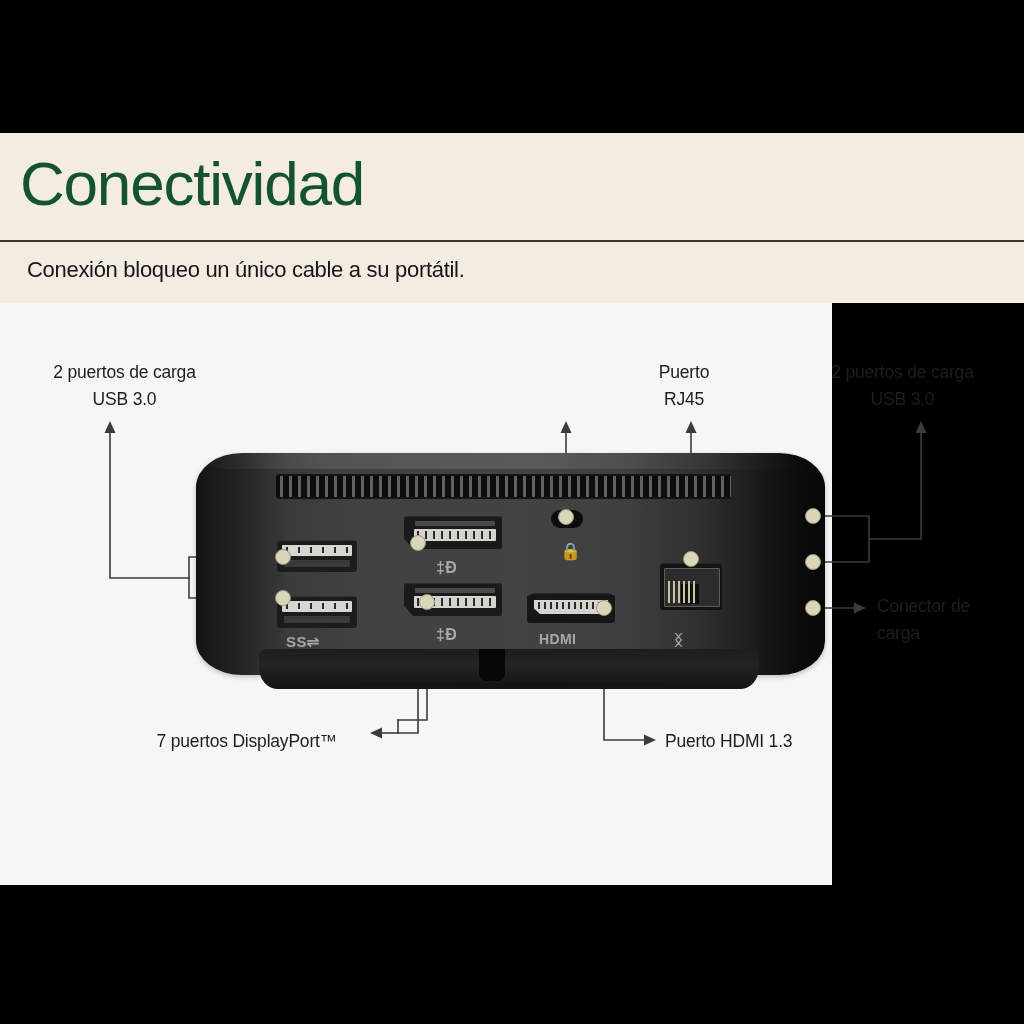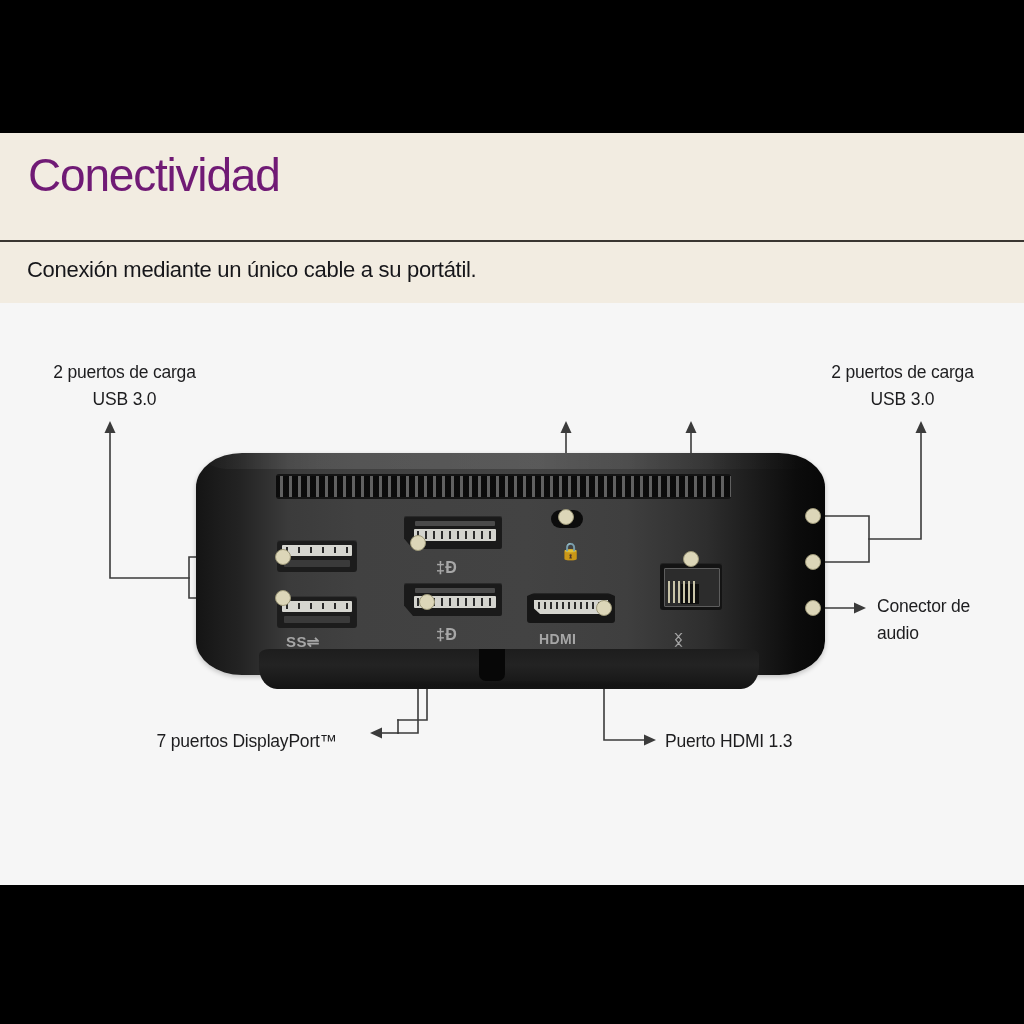--- a/index.html
+++ b/index.html
@@ -35,25 +35,25 @@
 
   
   .header {
     position: absolute;
     left: 0; top: 133px;
     width: 1024px; height: 170px;
     background: #F2ECE1;
   }
   .header-title {
     position: absolute;
-    left: 28px; top: 18px;
-    font-size: 46px;
+    left: 20px; top: 18px;
+    font-size: 62px;
     font-weight: 400;
     letter-spacing: -1.2px;
-    color: #701a75;
+    color: #14532d;
     line-height: 1.05;
     white-space: nowrap;
   }
   .header-rule {
     position: absolute;
     left: 0; top: 107px;
     width: 1024px; height: 2px;
     background: #3a3631;
   }
   .header-sub {
@@ -63,21 +63,21 @@
     font-weight: 400;
     letter-spacing: -0.3px;
     color: #16161a;
     white-space: nowrap;
   }
 
   
   .panel {
     position: absolute;
     left: 0; top: 303px;
-    width: 1024px; height: 582px;
+    width: 832px; height: 582px;
     background: #F6F6F6;
   }
 
   
   .label {
     position: absolute;
     font-size: 17.5px;
     line-height: 1.55;
     color: #1d1d1f;
     letter-spacing: -0.2px;
@@ -312,35 +312,37 @@
 <body>
 
 <div id="stage">
 
   <div class="band-top"></div>
   <div class="band-bottom"></div>
 
   <div class="header">
     <div class="header-title">Conectividad</div>
     <div class="header-rule"></div>
-    <div class="header-sub">Conexión mediante un único cable a su portátil.</div>
+    <div class="header-sub">Conexión bloqueo un único cable a su portátil.</div>
   </div>
 
   <div class="panel">
 
     <div class="label ctr" style="left:12px; top:56px; width:225px;">2 puertos de carga
 USB 3.0</div>
 
 
+    <div class="label ctr" style="left:625px; top:56px; width:118px;">Puerto
+RJ45</div>
 
     <div class="label ctr" style="left:790px; top:56px; width:225px;">2 puertos de carga
 USB 3.0</div>
 
     <div class="label lft" style="left:877px; top:290px; width:140px;">Conector de
-audio</div>
+carga</div>
 
     <div class="label rgt" style="left:95px; top:425px; width:242px;">7 puertos DisplayPort™</div>
 
     <div class="label lft" style="left:665px; top:425px; width:250px;">Puerto HDMI 1.3</div>
 
     <svg class="overlay" viewBox="0 0 1024 582">
       <g stroke="#3b3b3b" stroke-width="1.6" fill="none" stroke-linecap="square">
 
         <path d="M 283 254 L 189 254 L 189 295 L 283 295"></path>
         <path d="M 189 275 L 110 275 L 110 125"></path>

